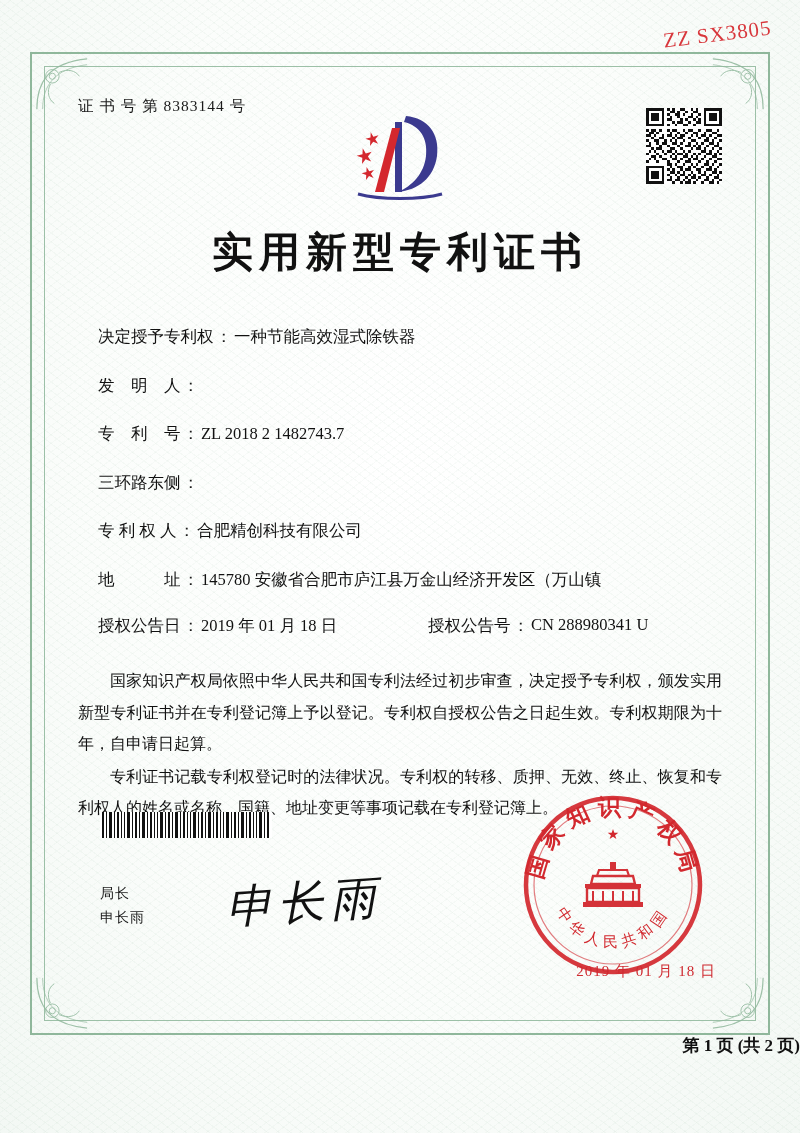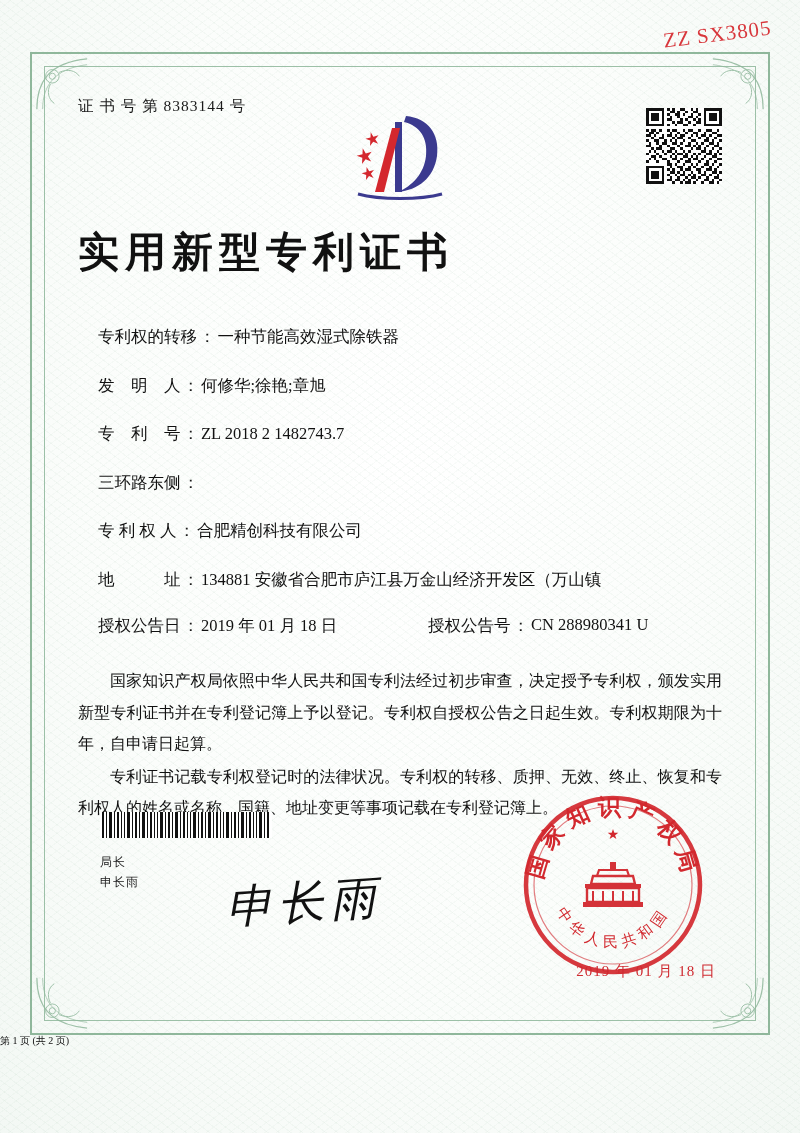--- a/index.html
+++ b/index.html
@@ -102,21 +102,21 @@
     position: absolute;
     left: 50%;
     top: 12px;
     transform: translateX(-50%);
     width: 120px;
     height: 92px;
   }
   .logo svg { display:block; width:100%; height:100%; }
 
   .title {
-    text-align: left;
+    text-align: center;
     font-size: 41px;
     font-weight: bold;
     letter-spacing: 6px;
     margin-top: 108px;
     margin-bottom: 44px;
     color: #111;
     font-family: "DejaVu Serif", serif;
   }
 
   .fields {
@@ -175,22 +175,22 @@
     left: 100px;
     top: 812px;
     width: 172px;
     height: 26px;
   }
   .barcode svg { display:block; width:100%; height:100%; }
 
   .signature-block {
     position: absolute;
     left: 100px;
-    top: 852px;
-    font-size: 12px;
+    top: 882px;
+    font-size: 14px;
     line-height: 1.7;
     letter-spacing: 1px;
   }
 
   .handwritten-sign {
     position: absolute;
     left: 226px;
     top: 872px;
     font-size: 46px;
     font-family: "DejaVu Serif", serif;
@@ -217,23 +217,24 @@
     color: #cf2a30;
     letter-spacing: 1px;
     white-space: nowrap;
   }
 
   .page-num {
     position: absolute;
     left: 0;
     right: 0;
     top: 1034px;
-    text-align: left;
-    font-size: 10px;
+    text-align: right;
+    font-size: 17px;
     color: #111;
+    font-weight: bold;
   }
   .footer-note {
     position: absolute;
     left: 0;
     right: 0;
     top: 1150px;
     text-align: center;
     font-size: 14.5px;
     color: #111;
     letter-spacing: 1px;
@@ -543,29 +544,28 @@
             <rect x="27" y="28" width="1" height="1"></rect>
         </g>
       </svg>
     </div>
 
     <div class="title">实用新型专利证书</div>
 
     <div class="fields">
 
       <div class="field-row">
-        <span class="field-label">专利权的转移</span>
+        <span class="field-label">决定授予专利权</span>
         <span class="field-colon">：</span>
         <span class="field-value">一种节能高效湿式除铁器</span>
       </div>
 
       <div class="field-row">
         <span class="field-label">发　明　人</span>
         <span class="field-colon">：</span>
-        <span class="field-value">何修华;徐艳;章旭</span>
       </div>
 
       <div class="field-row">
         <span class="field-label">专　利　号</span>
         <span class="field-colon">：</span>
         <span class="field-value">ZL 2018 2 1482743.7</span>
       </div>
 
       <div class="field-row">
         <span class="field-label">三环路东侧</span>
@@ -574,21 +574,21 @@
 
       <div class="field-row">
         <span class="field-label">专 利 权 人</span>
         <span class="field-colon">：</span>
         <span class="field-value">合肥精创科技有限公司</span>
       </div>
 
       <div class="field-row">
         <span class="field-label">地　　　址</span>
         <span class="field-colon">：</span>
-        <span class="field-value">134881 安徽省合肥市庐江县万金山经济开发区（万山镇</span>
+        <span class="field-value">145780 安徽省合肥市庐江县万金山经济开发区（万山镇</span>
       </div>
 
       <div class="two-col">
         <span class="left">
           <span class="field-label">授权公告日</span>
           <span class="field-colon">：</span>
           <span class="field-value">2019 年 01 月 18 日</span>
         </span>
         <span class="right">
           <span class="field-label">授权公告号</span>

